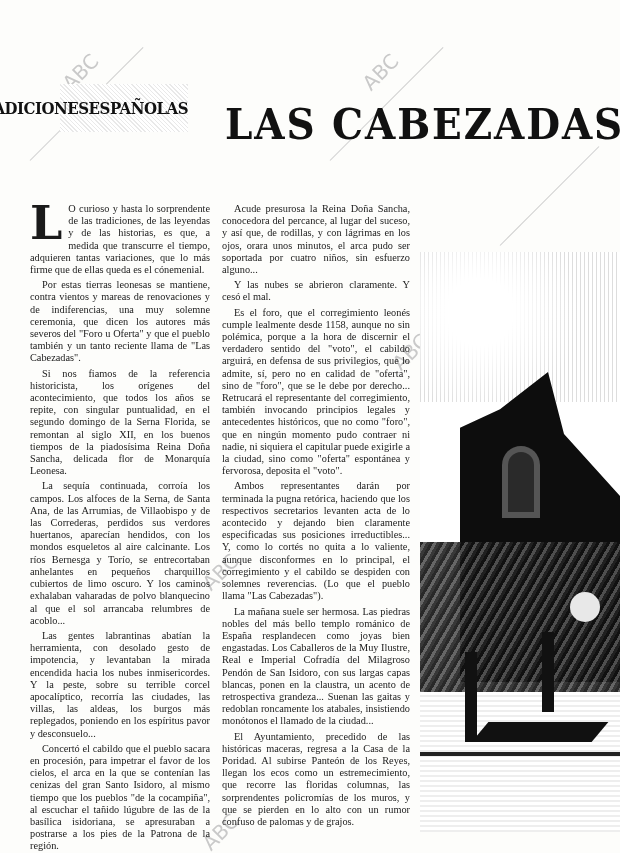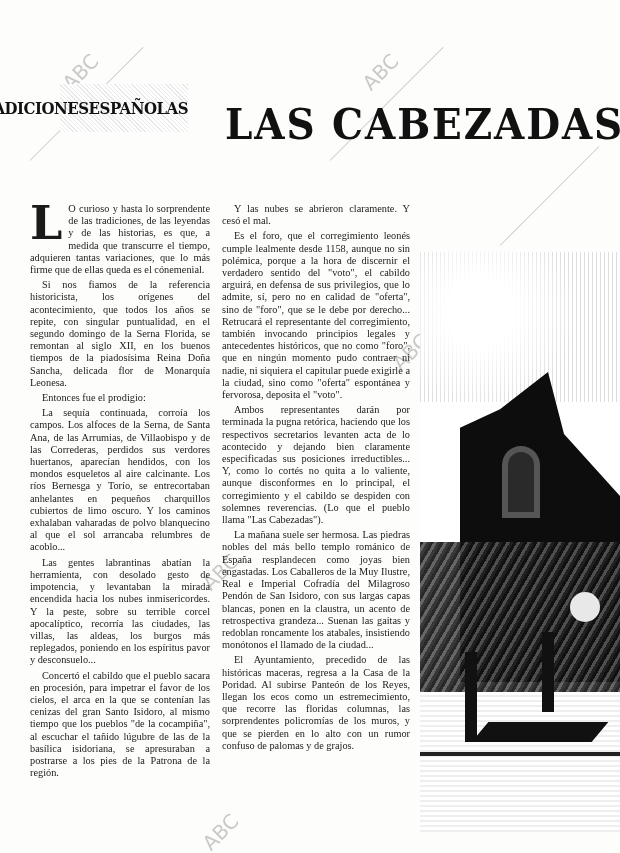--- a/index.html
+++ b/index.html
@@ -55,29 +55,30 @@
 
   <div class="kicker">
     <span>TRADICIONES</span>
     <span>ESPAÑOLAS</span>
   </div>
 
   <div class="headline">LAS CABEZADAS</div>
 
   <div class="col col1">
     <p class="first"><span class="dropcap">L</span><span>O curioso y hasta lo sorprendente de las tradiciones, de las leyendas y de las historias, es que, a medida que transcurre el tiempo, adquieren tantas variaciones, que lo más firme que de ellas queda es el cónemenial.</span></p>
+    <p>Por estas tierras leonesas se mantiene, contra vientos y mareas de renovaciones y de indiferencias, una muy solemne ceremonia, que dicen los autores más severos del "Foro u Oferta" y que el pueblo también y un tanto reciente llama de "Las Cabezadas".</p>
     <p>Si nos fiamos de la referencia historicista, los orígenes del acontecimiento, que todos los años se repite, con singular puntualidad, en el segundo domingo de la Serna Florida, se remontan al siglo XII, en los buenos tiempos de la piadosísima Reina Doña Sancha, delicada flor de Monarquía Leonesa.</p>
-    <p>Entonces fue el prodigio:</p>
     <p>La sequía continuada, corroía los campos. Los alfoces de la Serna, de Santa Ana, de las Arrumias, de Villaobispo y de las Correderas, perdidos sus verdores huertanos, aparecían hendidos, con los mondos esqueletos al aire calcinante. Los ríos Bernesga y Torío, se entrecortaban anhelantes en pequeños charquillos cubiertos de limo oscuro. Y los caminos exhalaban vaharadas de polvo blanquecino al que el sol arrancaba relumbres de acoblo...</p>
     <p>Las gentes labrantinas abatían la herramienta, con desolado gesto de impotencia, y levantaban la mirada encendida hacia los nubes inmisericordes. Y la peste, sobre su terrible corcel apocalíptico, recorría las ciudades, las villas, las aldeas, los burgos más replegados, poniendo en los espíritus pavor y desconsuelo...</p>
     <p>Concertó el cabildo que el pueblo sacara en procesión, para impetrar el favor de los cielos, el arca en la que se contenían las cenizas del gran Santo Isidoro, al mismo tiempo que los pueblos "de la cocampiña", al escuchar el tañido lúgubre de las de la basílica isidoriana, se apresuraban a postrarse a los pies de la Patrona de la región.</p>
 
   </div>
 
   <div class="col col2">
+    <p>Acude presurosa la Reina Doña Sancha, conocedora del percance, al lugar del suceso, y así que, de rodillas, y con lágrimas en los ojos, orara unos minutos, el arca pudo ser soportada por cuatro niños, sin esfuerzo alguno...</p>
     <p>Y las nubes se abrieron claramente. Y cesó el mal.</p>
     <p>Es el foro, que el corregimiento leonés cumple lealmente desde 1158, aunque no sin polémica, porque a la hora de discernir el verdadero sentido del "voto", el cabildo arguirá, en defensa de sus privilegios, que lo admite, sí, pero no en calidad de "oferta", sino de "foro", que se le debe por derecho... Retrucará el representante del corregimiento, también invocando principios legales y antecedentes históricos, que no como "foro", que en ningún momento pudo contraer ni nadie, ni siquiera el capitular puede exigirle a la ciudad, sino como "oferta" espontánea y fervorosa, deposita el "voto".</p>
     <p>Ambos representantes darán por terminada la pugna retórica, haciendo que los respectivos secretarios levanten acta de lo acontecido y dejando bien claramente especificadas sus posiciones irreductibles... Y, como lo cortés no quita a lo valiente, aunque disconformes en lo principal, el corregimiento y el cabildo se despiden con solemnes reverencias. (Lo que el pueblo llama "Las Cabezadas").</p>
     <p>La mañana suele ser hermosa. Las piedras nobles del más bello templo románico de España resplandecen como joyas bien engastadas. Los Caballeros de la Muy Ilustre, Real e Imperial Cofradía del Milagroso Pendón de San Isidoro, con sus largas capas blancas, ponen en la claustra, un acento de retrospectiva grandeza... Suenan las gaitas y redoblan roncamente los atabales, insistiendo monótonos el llamado de la ciudad...</p>
     <p>El Ayuntamiento, precedido de las históricas maceras, regresa a la Casa de la Poridad. Al subirse Panteón de los Reyes, llegan los ecos como un estremecimiento, que recorre las floridas columnas, las sorprendentes policromías de los muros, y que se pierden en lo alto con un rumor confuso de palomas y de grajos.</p>
 
   </div>
 
   <div class="photo">
     <div class="sky"></div>

